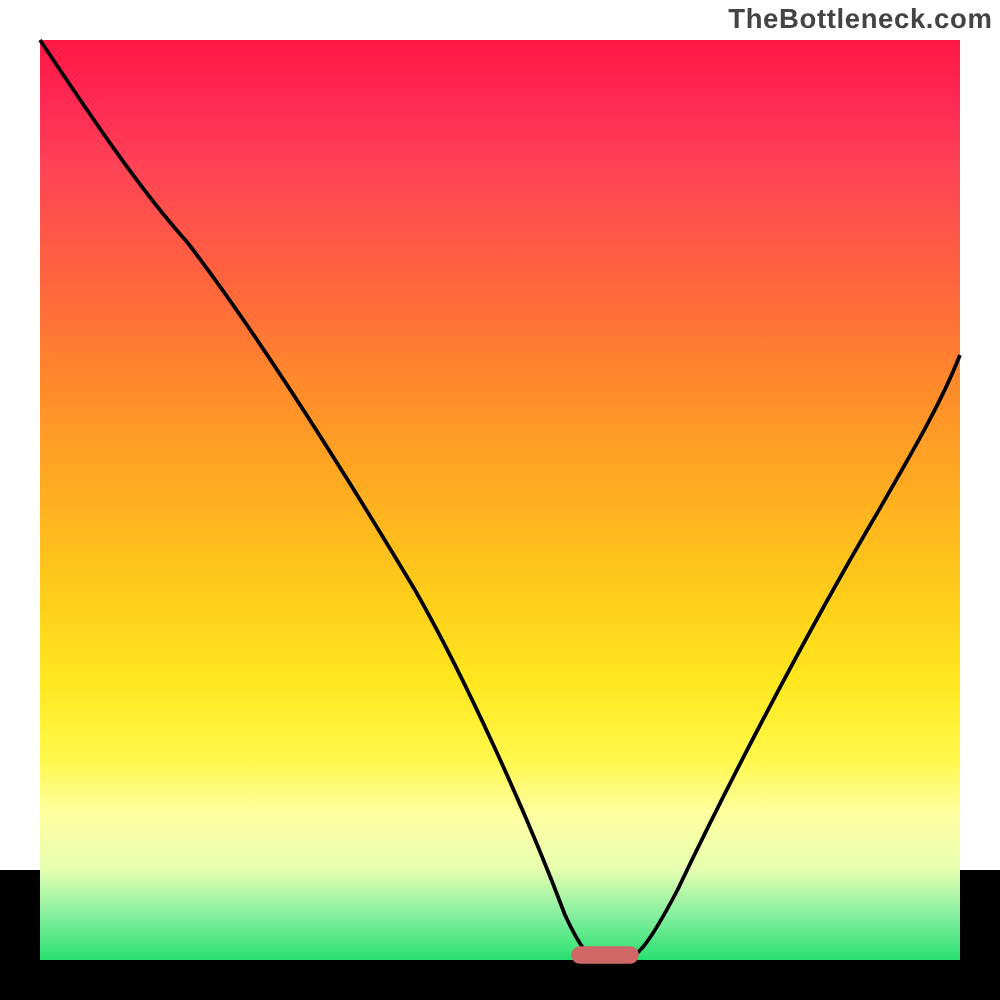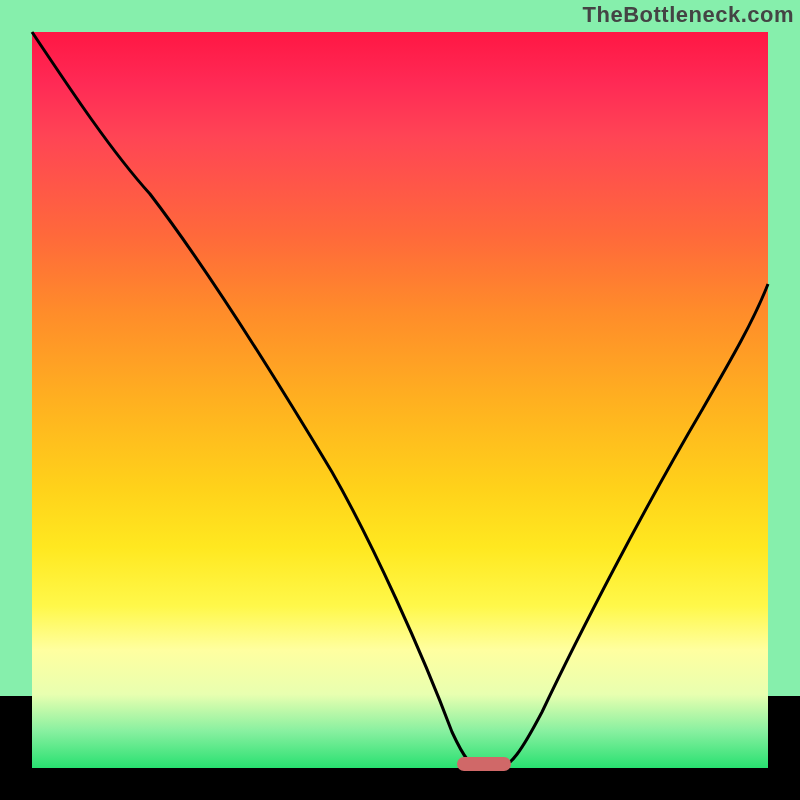--- a/index.html
+++ b/index.html
@@ -1,16 +1,16 @@
 <!DOCTYPE html>
 <html><head>
 <meta charset="utf-8">
 <style>
   html,body{margin:0;padding:0;width:800px;height:800px;overflow:hidden;background:#000;}
-  .frame{position:absolute;left:0;top:0;width:800px;height:696px;background:#86efac;}
+  .frame{position:absolute;left:0;top:0;width:800px;height:696px;background:#ffffff;}
   .plot{position:absolute;left:32px;top:32px;width:736px;height:736px;
         background:linear-gradient(to bottom,
           #ff1744 0%,
           #ff2a55 7%,
           #ff4455 14%,
           #ff6a3a 28%,
           #ff8c2a 38%,
           #ffb020 50%,
           #ffd21a 62%,
           #ffe820 70%,

